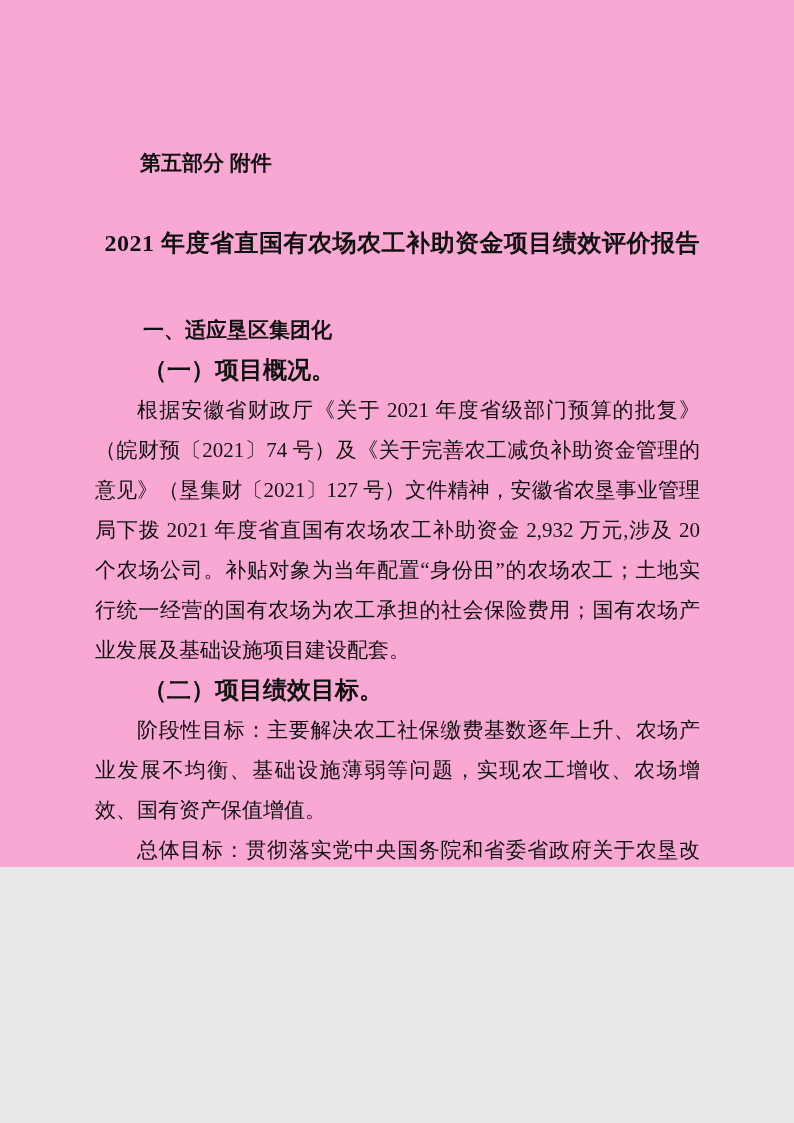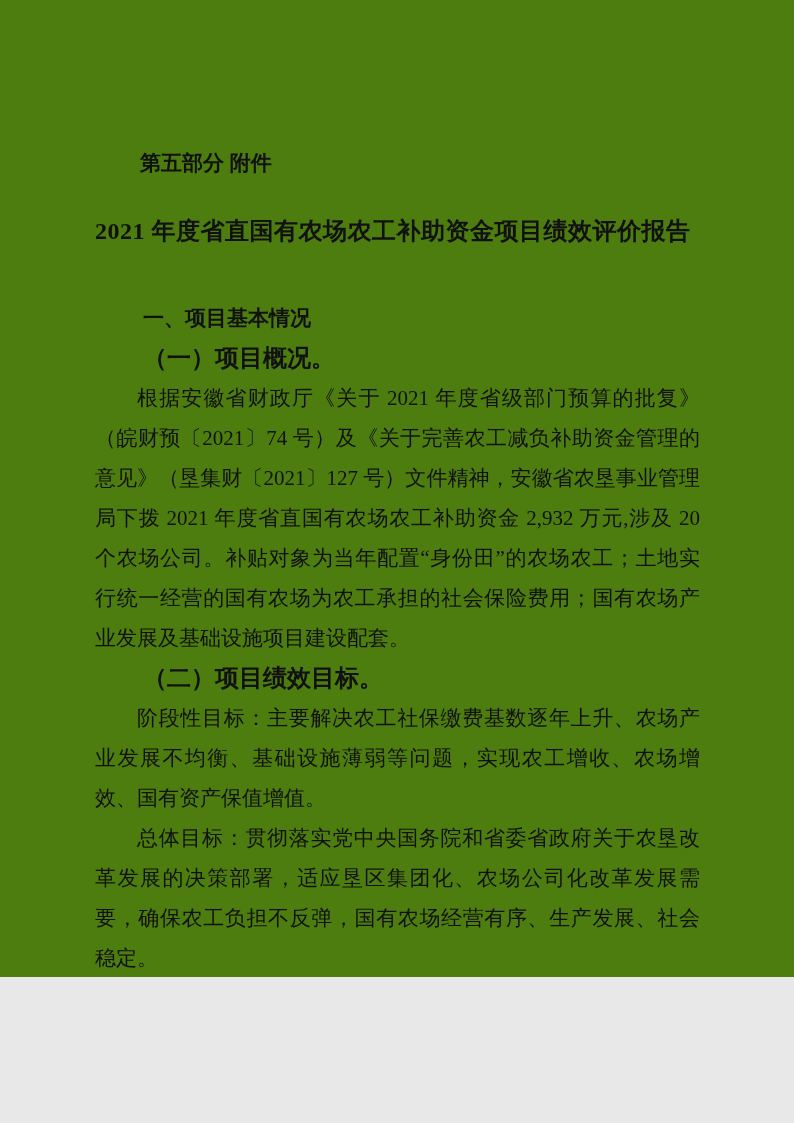--- a/index.html
+++ b/index.html
@@ -3,48 +3,48 @@
 <meta charset="utf-8">
 <style>
   html, body {
     margin: 0;
     padding: 0;
     background: #e8e8e8;
   }
   .page {
     position: relative;
     width: 794px;
-    height: 977px;
+    height: 867px;
     margin: 0 auto;
-    background: #4d7c0f;
+    background: #f9a8d4;
     overflow: hidden;
     color: #111111;
   }
   .content {
     position: absolute;
     left: 95px;
     top: 0;
     width: 605px;
   }
   .part-label {
     margin-top: 150px;
     font-family: "Liberation Sans", "DejaVu Sans", sans-serif;
     font-weight: bold;
     font-size: 21px;
     line-height: 26px;
     text-indent: 45px;
     white-space: pre-wrap;
   }
   .doc-title {
-    margin-top: 38px;
+    margin-top: 50px;
     font-family: "Liberation Serif", "DejaVu Serif", serif;
     font-weight: bold;
     font-size: 24px;
     line-height: 34px;
-    text-align: left;
+    text-align: right;
     letter-spacing: 0.5px;
   }
   .h-major {
     margin-top: 8px;
     font-family: "Liberation Sans", "DejaVu Sans", sans-serif;
     font-weight: bold;
     font-size: 21px;
     line-height: 40px;
     text-indent: 48px;
   }
@@ -79,21 +79,21 @@
 </style>
 </head>
 <body>
 
 <div class="page">
   <div class="content">
     <div class="part-label">第五部分 附件</div>
 
     <div class="doc-title">2021 年度省直国有农场农工补助资金项目绩效评价报告</div>
 
-    <div class="h-major first">一、项目基本情况</div>
+    <div class="h-major first">一、适应垦区集团化</div>
 
     <div class="h-sub">（一）项目概况。</div>
 
     <p class="para">根据安徽省财政厅《关于 2021 年度省级部门预算的批复》（皖财预〔2021〕74 号）及《关于完善农工减负补助资金管理的意见》（垦集财〔2021〕127 号）文件精神，安徽省农垦事业管理局下拨 2021 年度省直国有农场农工补助资金 2,932 万元,涉及 20 个农场公司。补贴对象为当年配置“身份田”的农场农工；土地实行统一经营的国有农场为农工承担的社会保险费用；国有农场产业发展及基础设施项目建设配套。</p>
 
     <div class="h-sub">（二）项目绩效目标。</div>
 
     <p class="para">阶段性目标：主要解决农工社保缴费基数逐年上升、农场产业发展不均衡、基础设施薄弱等问题，实现农工增收、农场增效、国有资产保值增值。</p>
 
     <p class="para">总体目标：贯彻落实党中央国务院和省委省政府关于农垦改革发展的决策部署，适应垦区集团化、农场公司化改革发展需要，确保农工负担不反弹，国有农场经营有序、生产发展、社会稳定。</p>

